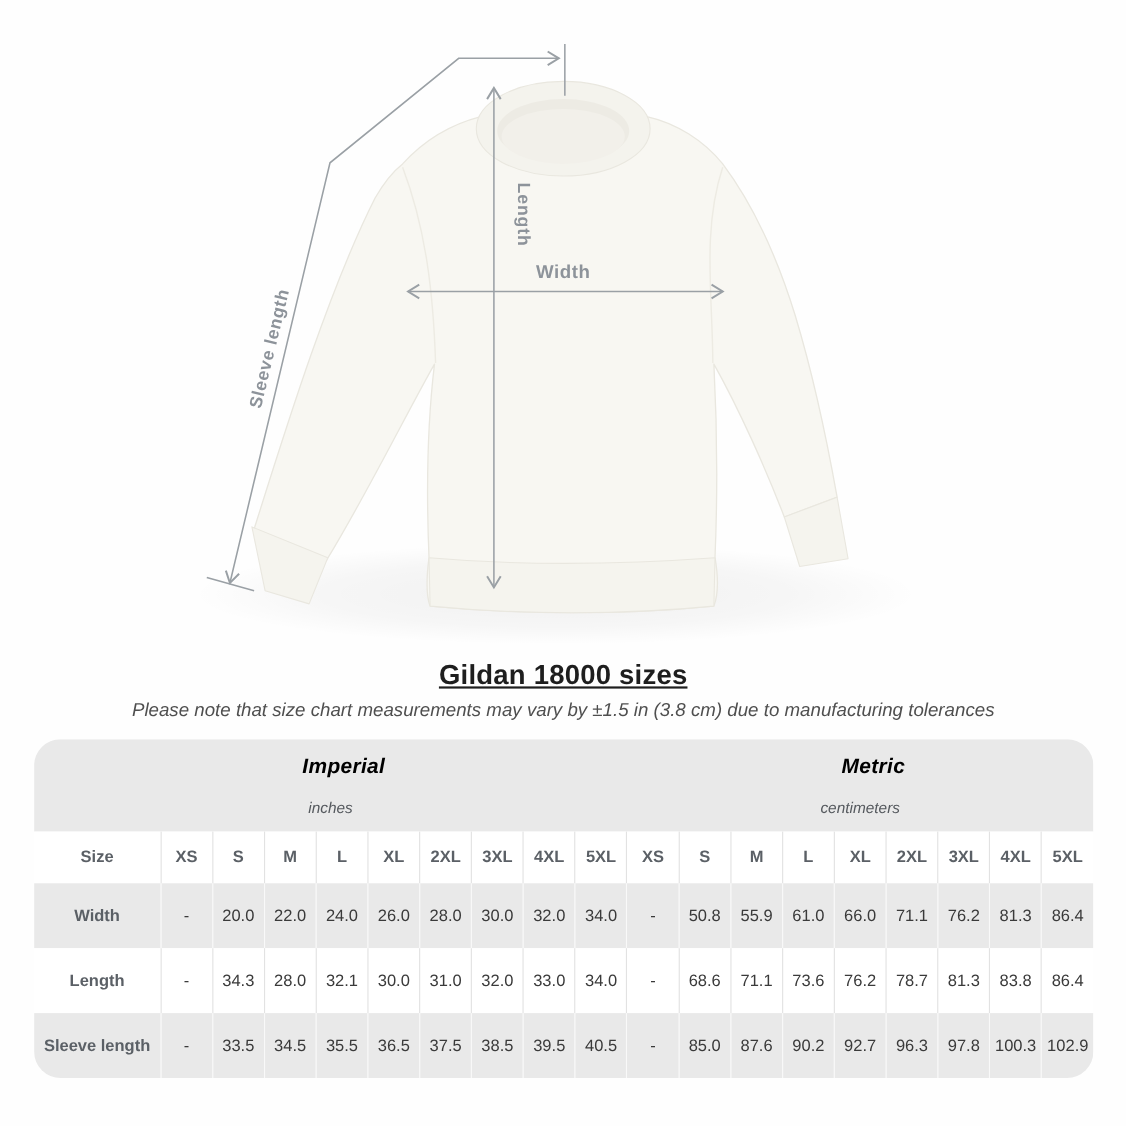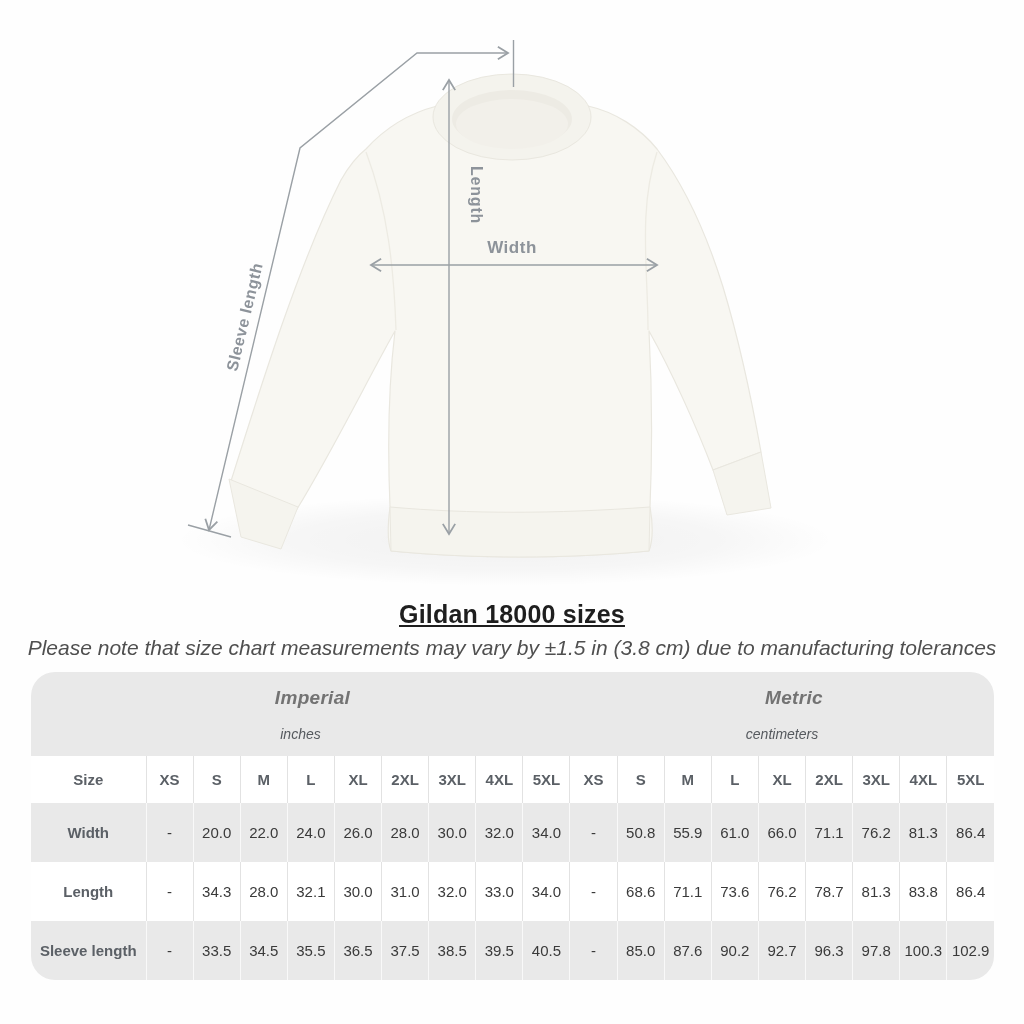--- a/index.html
+++ b/index.html
@@ -2,27 +2,27 @@
 <html><head>
 <meta charset="utf-8">
 <style>
   html,body{margin:0;padding:0;background:#ffffff;}
   body{font-family:"Liberation Sans", sans-serif;}
   .stage{position:relative;width:1024px;height:1024px;background:#fefefe;overflow:hidden;}
   svg.diagram{position:absolute;top:0;left:0;display:block;}
   .page-title{position:absolute;top:600px;left:0;width:100%;text-align:center;
     font-size:25px;font-weight:bold;color:#1e1e1e;letter-spacing:.2px;text-decoration:underline;}
   .page-subtitle{position:absolute;top:636px;left:0;width:100%;text-align:center;
-    font-size:21px;font-style:italic;color:#4f4f4f;}
+    font-size:17px;font-style:italic;color:#4f4f4f;}
   .table-wrap{position:absolute;top:672px;left:31px;width:963px;border-radius:24px;overflow:hidden;}
   table.size-table{width:100%;border-collapse:collapse;table-layout:fixed;}
   table.size-table col.c-size{width:115px;}
   .size-table td,.size-table th{text-align:center;vertical-align:middle;padding:0;}
   tr.group-row td{background:#e9e9e9;height:84px;}
-  .group-label{font-size:19px;font-weight:bold;font-style:italic;color:#737373;letter-spacing:.3px;padding-left:24px;}
+  .group-label{font-size:19px;font-weight:bold;font-style:italic;color:#000000;letter-spacing:.3px;padding-left:24px;}
   .group-unit{font-size:14px;font-style:italic;color:#55595e;margin-top:17px;}
   tr.head-row th{background:#ffffff;height:47px;font-size:15px;font-weight:bold;color:#5b6066;}
   tr.data-row th{font-size:15px;font-weight:bold;color:#5b6066;}
   tr.data-row td{font-size:15px;color:#3a3a3a;}
   tr.data-row{height:59px;}
   tr.row-gray th,tr.row-gray td{background:#e9e9e9;}
   tr.row-white th,tr.row-white td{background:#ffffff;}
   tr.head-row th + th{border-left:1px solid #e2e2e2;}
   tr.row-white th + td,tr.row-white td + td{border-left:1px solid #e2e2e2;}
   tr.row-gray th + td,tr.row-gray td + td{border-left:1px solid rgba(255,255,255,.7);}

